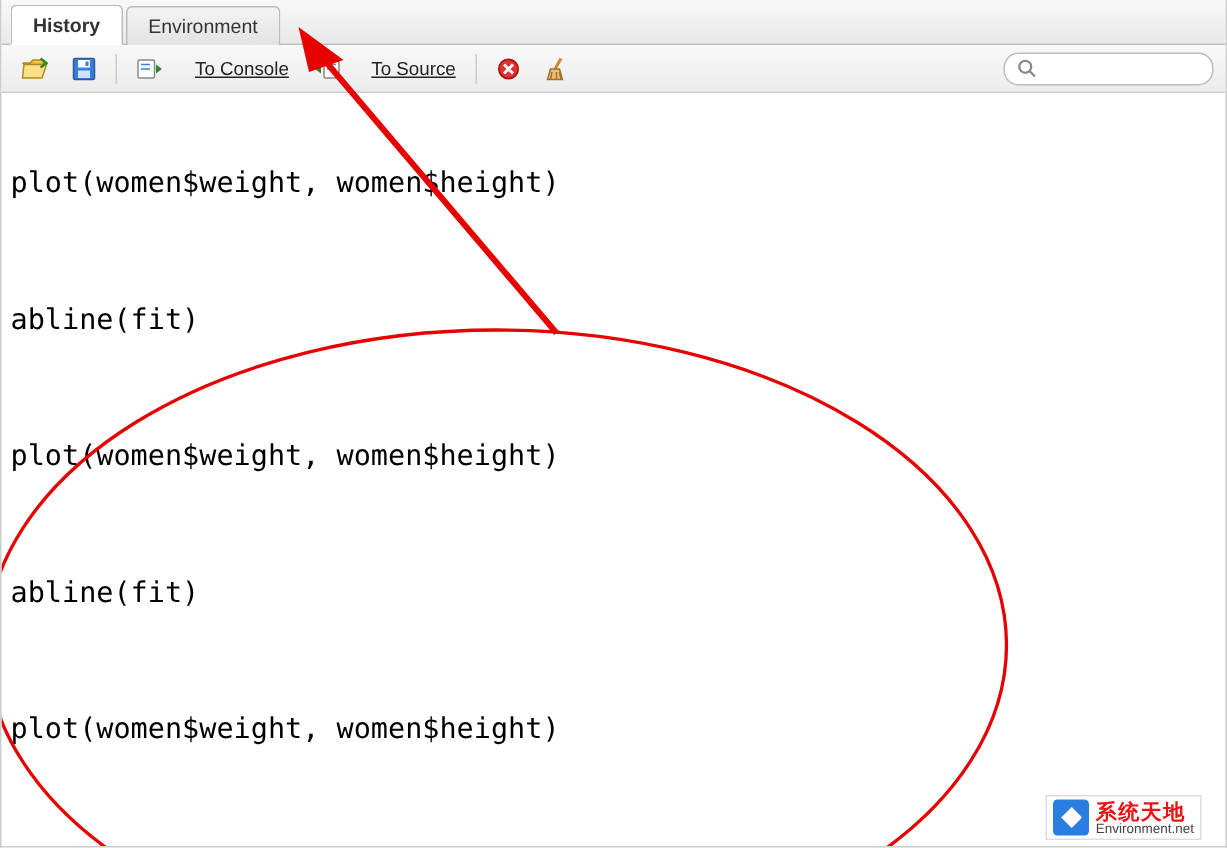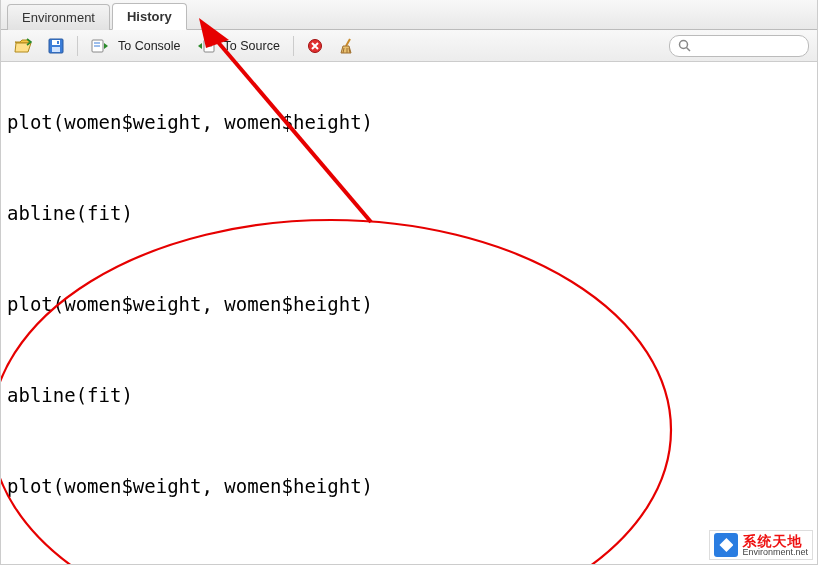--- a/index.html
+++ b/index.html
@@ -46,27 +46,28 @@
     align-items: center;
     height: 32px;
     background: linear-gradient(to bottom, #f8f8f8, #ececec);
     border-bottom: 1px solid #ccc;
     padding: 0 8px;
     gap: 6px;
   }
   .tb-btn {
     display: inline-flex;
     align-items: center;
-    gap: 9px;
+    gap: 21px;
     padding: 2px 4px;
     border: 1px solid transparent;
     border-radius: 3px;
     cursor: pointer;
     font-size: 12.5px;
     color: #222;
+    text-decoration: underline;
   }
   .vsep { width:1px; height:20px; background:#ccc; margin:0 2px; }
   .spacer { flex: 1; }
   .search-wrap {
     display: flex;
     align-items: center;
     border: 1px solid #bbb;
     border-radius: 10px;
     padding: 2px 8px;
     background: #fff;
@@ -96,21 +97,21 @@
   .history-line.cutoff { margin-top: -18px; }
   
   .annotation {
     position: absolute;
     left: 0; top: 0;
     pointer-events: none;
   }
   
   .watermark {
     position: absolute;
-    right: 4px;
+    right: 16px;
     bottom: 4px;
     display: flex;
     align-items: center;
     gap: 4px;
     background: rgba(255,255,255,0.85);
     padding: 2px 4px;
     border: 1px solid #ddd;
   }
   .wm-icon {
     width: 24px; height: 24px;
@@ -126,22 +127,22 @@
     clip-path: polygon(50% 0, 100% 50%, 50% 100%, 0 50%);
   }
   .wm-text { line-height: 1; }
   .wm-line1 { font-size: 14px; font-weight: bold; color:#e11; letter-spacing:1px; }
   .wm-line2 { font-size: 9px; color:#444; }
 </style>
 </head>
 <body>
 
 <div class="tabbar">
+  <div class="tab active">History</div>
   <div class="tab">Environment</div>
-  <div class="tab active">History</div>
 </div>
 
 <div class="toolbar">
   <div class="tb-btn">
     <svg width="18" height="16" viewBox="0 0 18 16">
       <path d="M1 4 L6 4 L8 2 L15 2 L15 5 L3 5 Z" fill="#f4c542" stroke="#b08a1f"></path>
       <path d="M2 5 L17 5 L14 14 L1 14 Z" fill="#ffe08a" stroke="#b08a1f"></path>
       <path d="M13 1 L17 4 L13 7" fill="none" stroke="#2a8a2a" stroke-width="1.6"></path>
     </svg>
   </div>

